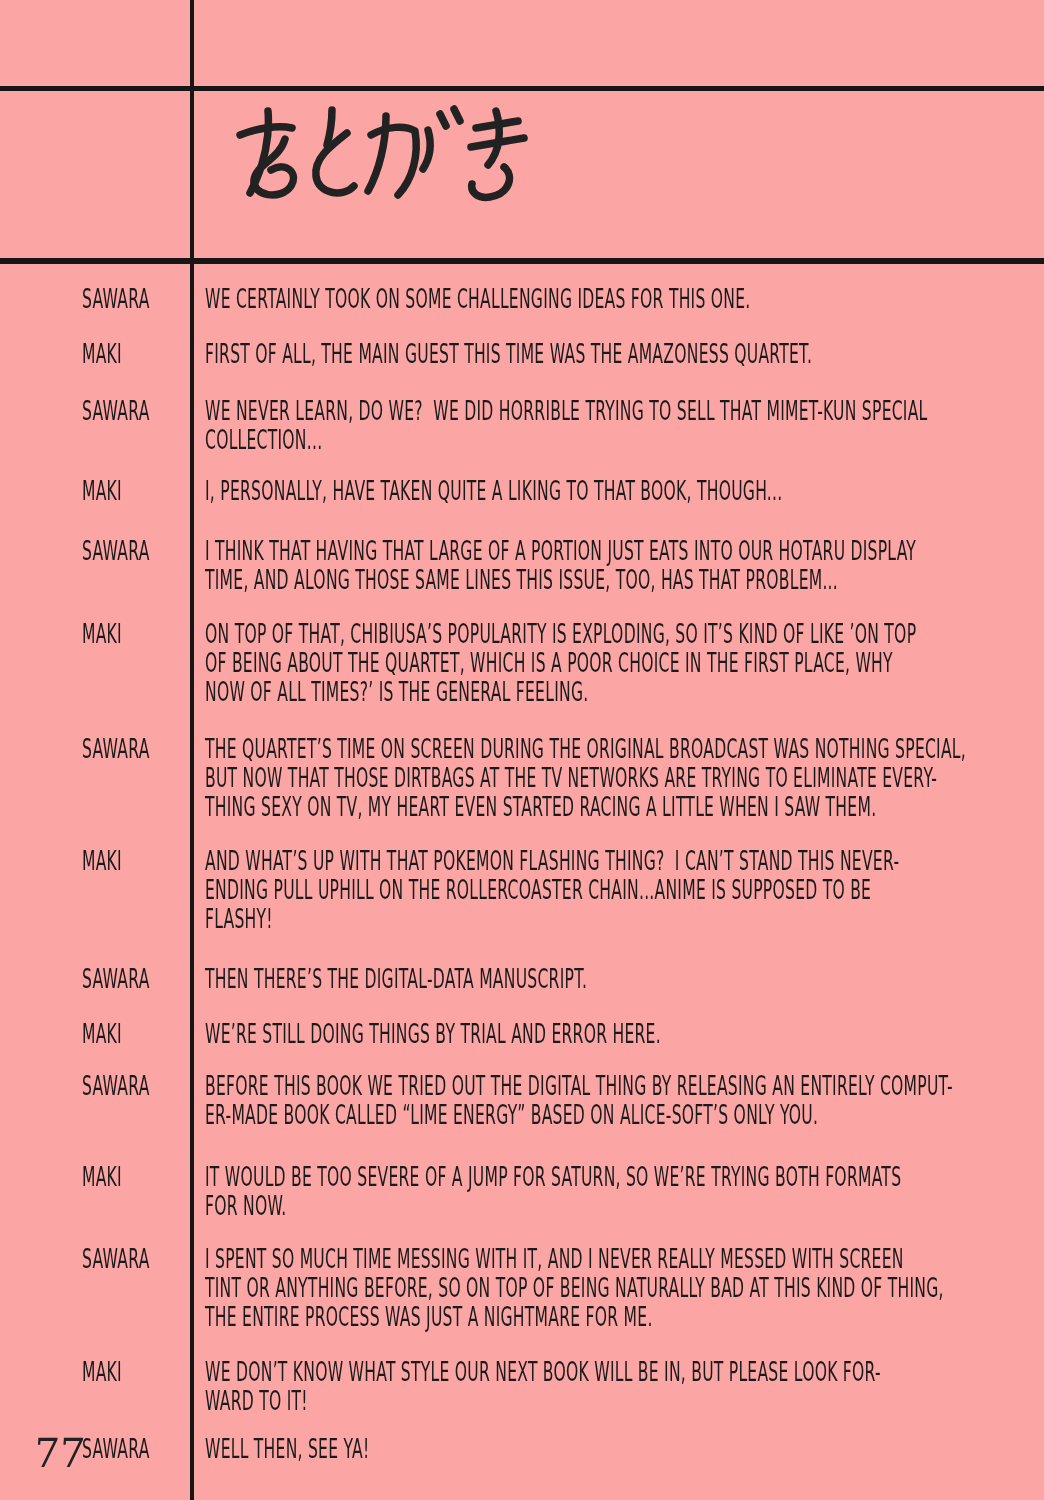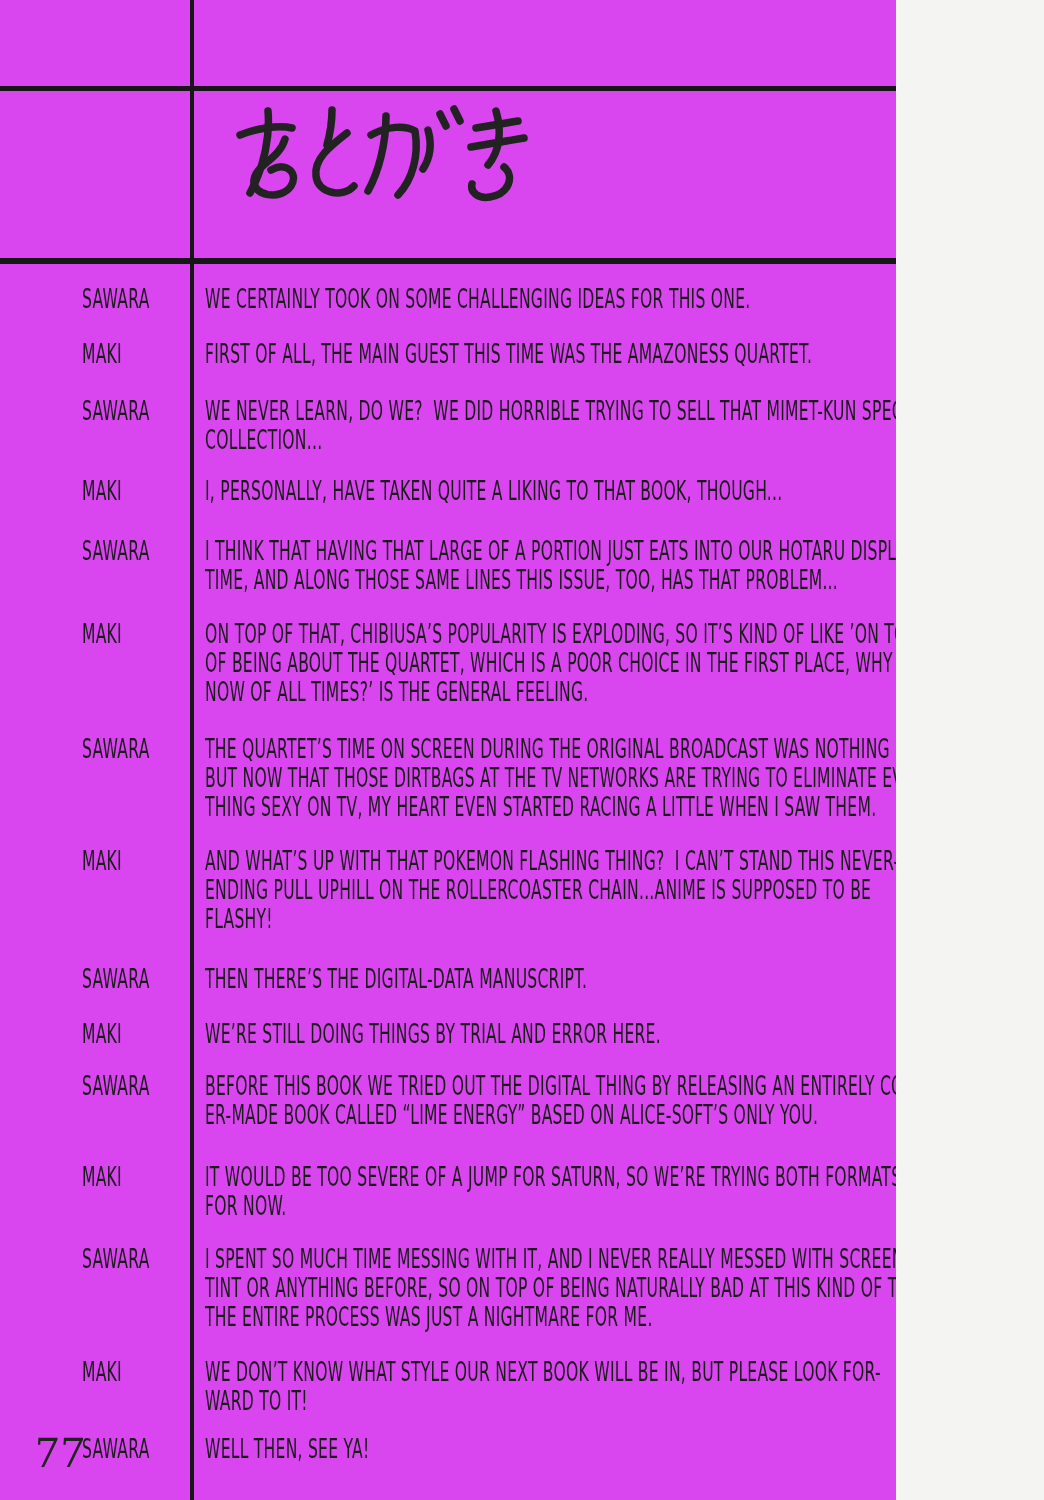--- a/index.html
+++ b/index.html
@@ -4,22 +4,22 @@
 <style>
   html,body{margin:0;padding:0;}
   body{
     width:1044px;height:1500px;
     background:#f4f4f2;
     font-family:"DejaVu Sans", sans-serif;
     overflow:hidden;
   }
   .page{
     position:relative;
-    width:896px;height:1500px;
-    background:#d946ef;
+    width:1044px;height:1500px;
+    background:#fca5a5;
     overflow:hidden;
     color:#1b1b1b;
   }
   
   .vrule{
     position:absolute;
     left:190px;top:0;bottom:0;width:4px;
     background:#161616;
   }
   .hrule{

